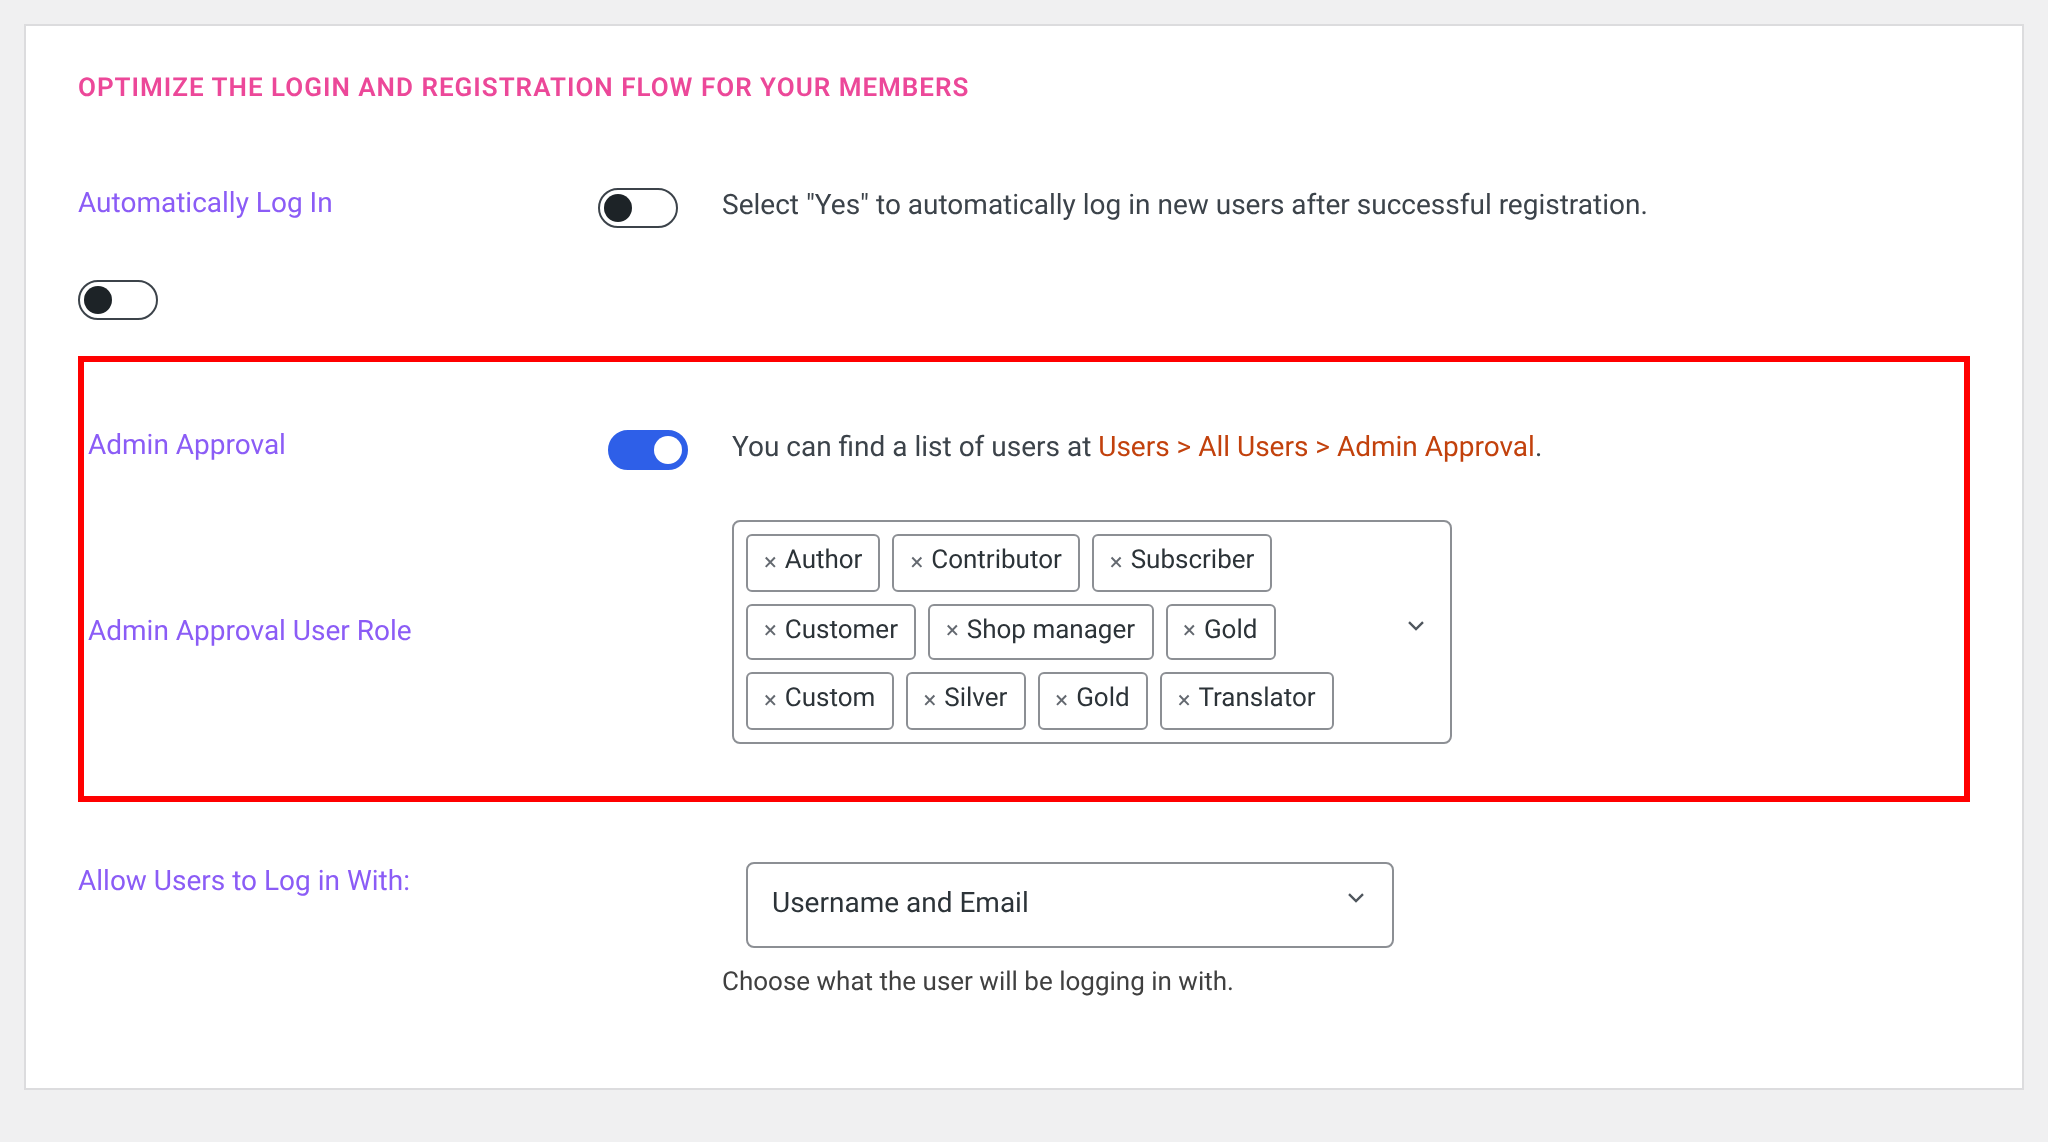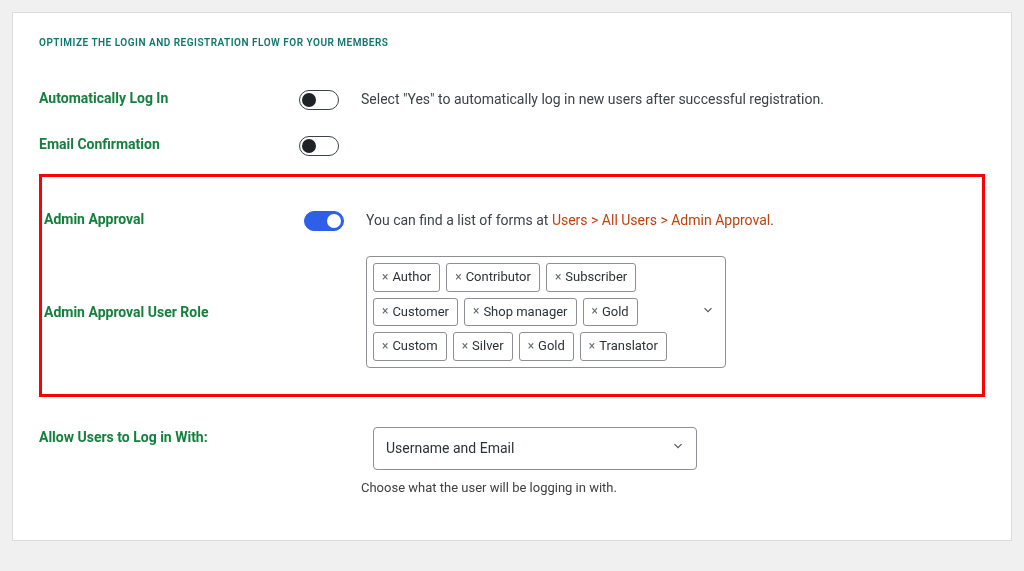--- a/index.html
+++ b/index.html
@@ -9,36 +9,36 @@
       padding: 12px;
       color: #1d2327;
       font-size: 14px;
     }
     .panel {
       background: #fff;
       border: 1px solid #dcdcde;
       padding: 24px 26px 30px 26px;
     }
     .section-title {
-      font-size: 10px;
+      font-size: 13px;
       letter-spacing: 0.5px;
-      color: #0f766e;
+      color: #ec4899;
       font-weight: 600;
       margin-bottom: 28px;
     }
     .row {
       display: flex;
       align-items: flex-start;
       padding: 12px 0;
     }
     .row-label {
       width: 260px;
       flex-shrink: 0;
-      font-weight: 700;
-      color: #15803d;
+      font-weight: 400;
+      color: #8b5cf6;
       padding-top: 2px;
     }
     .row-control {
       width: 62px;
       flex-shrink: 0;
       display: flex;
       align-items: flex-start;
       padding-top: 2px;
     }
     .row-desc {
@@ -166,39 +166,38 @@
     <div class="row-label">Automatically Log In</div>
     <div class="row-control">
       <div class="toggle off">
           <div class="knob"></div>
         </div>
     </div>
     <div class="row-desc">Select "Yes" to automatically log in new users after successful registration.</div>
   </div>
 
   <div class="row">
-    <div class="row-label">Email Confirmation</div>
     <div class="row-control">
       <div class="toggle off">
           <div class="knob"></div>
         </div>
     </div>
   </div>
 
   <div class="highlight-box">
 
     <div class="row">
       <div class="row-label">Admin Approval</div>
       <div class="row-control">
         <div class="toggle on">
             <div class="knob"></div>
           </div>
       </div>
       <div class="row-desc">
-        <span>You can find a list of forms at </span><a href="#" class="link">Users &gt; All Users &gt; Admin Approval</a><span>.</span>
+        <span>You can find a list of users at </span><a href="#" class="link">Users &gt; All Users &gt; Admin Approval</a><span>.</span>
       </div>
     </div>
 
     <div class="row roles-row">
       <div class="row-label">Admin Approval User Role</div>
       <div class="row-control"></div>
       <div class="row-desc">
         <div class="multiselect" id="roles-ms">
           <span class="tag">
               <span class="tag-x">×</span>

